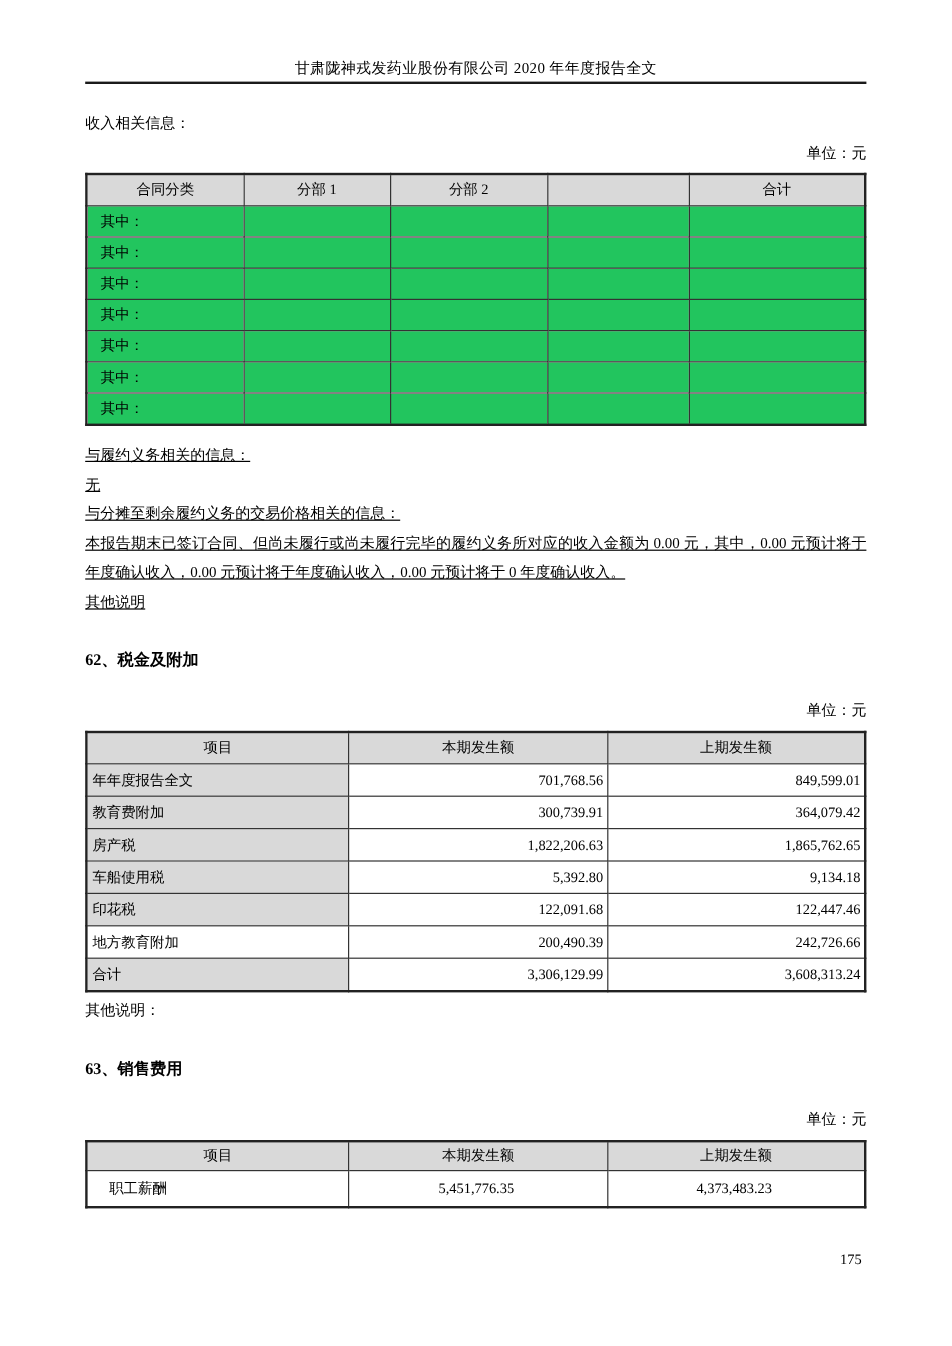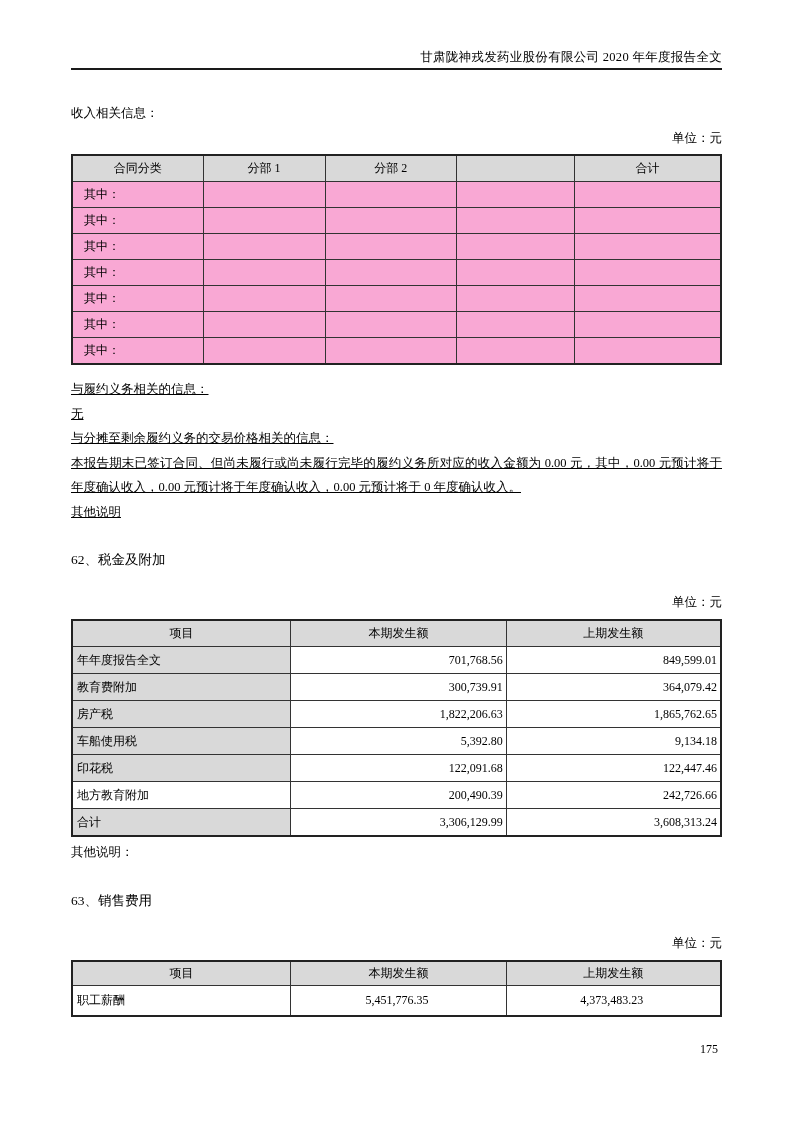--- a/index.html
+++ b/index.html
@@ -10,39 +10,39 @@
   .page {
     position: relative;
     width: 793px;
     height: 1122px;
     background: #ffffff;
     font-family: "Liberation Serif", "DejaVu Serif", serif;
     color: #000000;
     overflow: hidden;
   }
   .doc-header {
-    margin: 0 71px;
+    margin: 0 32px;
     padding-top: 49px;
-    text-align: right;
+    text-align: center;
     font-size: 12.5px;
     letter-spacing: 0.3px;
   }
   .header-rule {
     margin: 3px 71px 0 71px;
     border-bottom: 2px solid #1a1a1a;
     height: 0;
   }
   .content {
     margin: 0 71px;
   }
   .body-text {
     font-size: 12.5px;
     line-height: 16px;
   }
-  .intro-label { margin-top: 35px; }
+  .intro-label { margin-top: 25px; }
   .unit-label {
     text-align: right;
     font-size: 12.5px;
     margin-top: 9px;
   }
   table {
     border-collapse: collapse;
     width: 100%;
     table-layout: fixed;
     border: 2px solid #222222;
@@ -52,47 +52,47 @@
     font-size: 12px;
     font-weight: normal;
     padding: 0;
     overflow: hidden;
     white-space: nowrap;
   }
   th { text-align: center; }
   
   .t1 { margin-top: 7px; font-family: Liberation Serif, serif; }
   .t1 th { height: 25px; background: #d9d9d9; }
-  .t1 td { height: 25px; background: #f9a8d4; }
+  .t1 td { height: 25px; background: #22c55e; }
   .t1 td.lbl { padding-left: 11px; text-align: left; }
   
   .notes { margin-top: 12px; text-decoration: underline; }
   .notes .line { line-height: 24.5px; }
   .notes .para {
     text-align: justify;
     line-height: 24.5px;
   }
   
   .section-heading {
-    font-weight: normal;
+    font-weight: bold;
     font-size: 13.5px;
     margin-top: 27px;
   }
   .unit-label-2 { margin-top: 25px; }
   
   .t2 { margin-top: 8px; }
   .t2 th { height: 25px; background: #d9d9d9; }
   .t2 td { height: 26px; background: #ffffff; }
   .t2 td.item { padding-left: 4px; text-align: left; }
   .t2 td.item.shade { background: #d9d9d9; }
   .t2 td.num { padding-right: 3px; text-align: right; }
   .t3 { margin-top: 8px; }
   .t3 th { height: 23px; background: #d9d9d9; }
   .t3 td { height: 29px; background: #ffffff; }
-  .t3 td.item { padding-left: 4px; text-align: left; }
+  .t3 td.item { padding-left: 18px; text-align: left; }
   .t3 td.num { padding-right: 3px; text-align: center; }
   .after-table-note {
     margin-top: 7px;
     font-size: 12.5px;
   }
   .page-number {
     position: absolute;
     top: 1042px;
     right: 75px;
     font-size: 12px;

